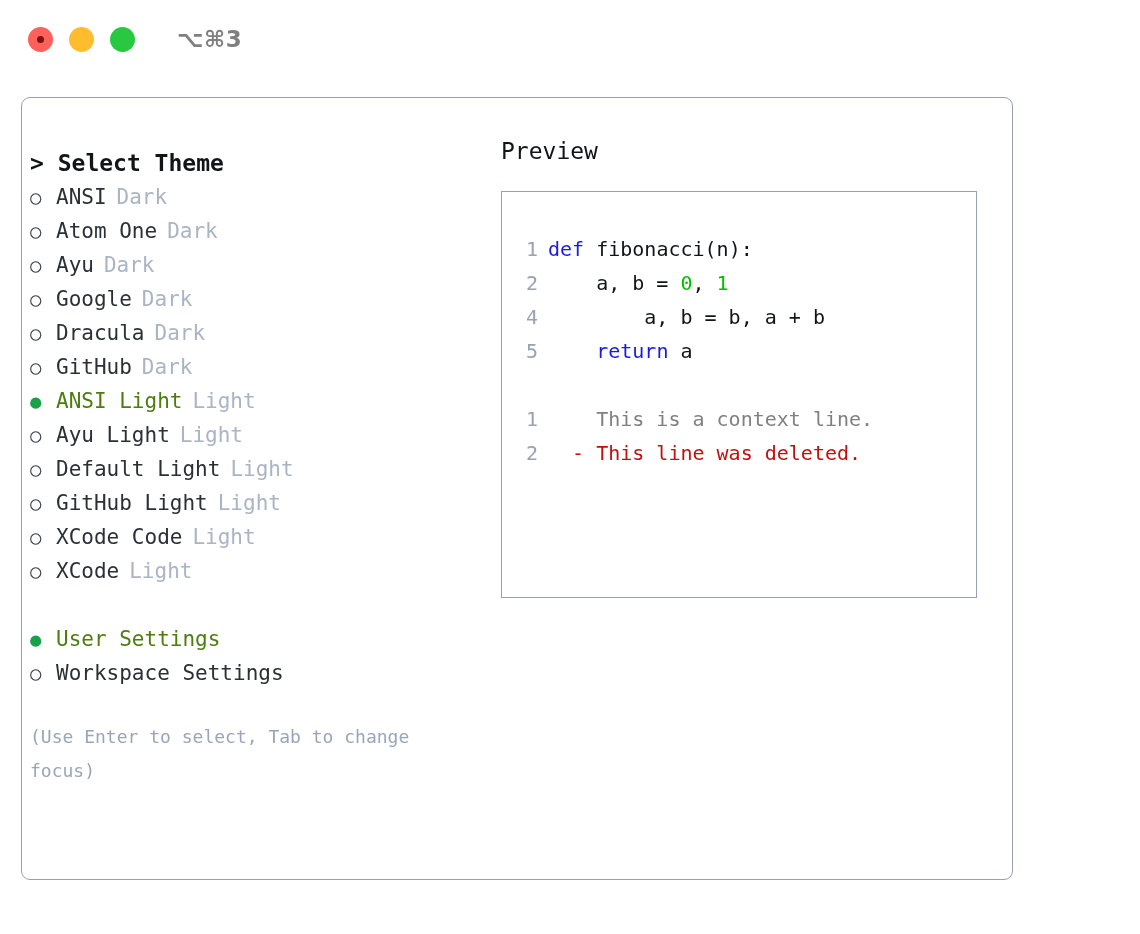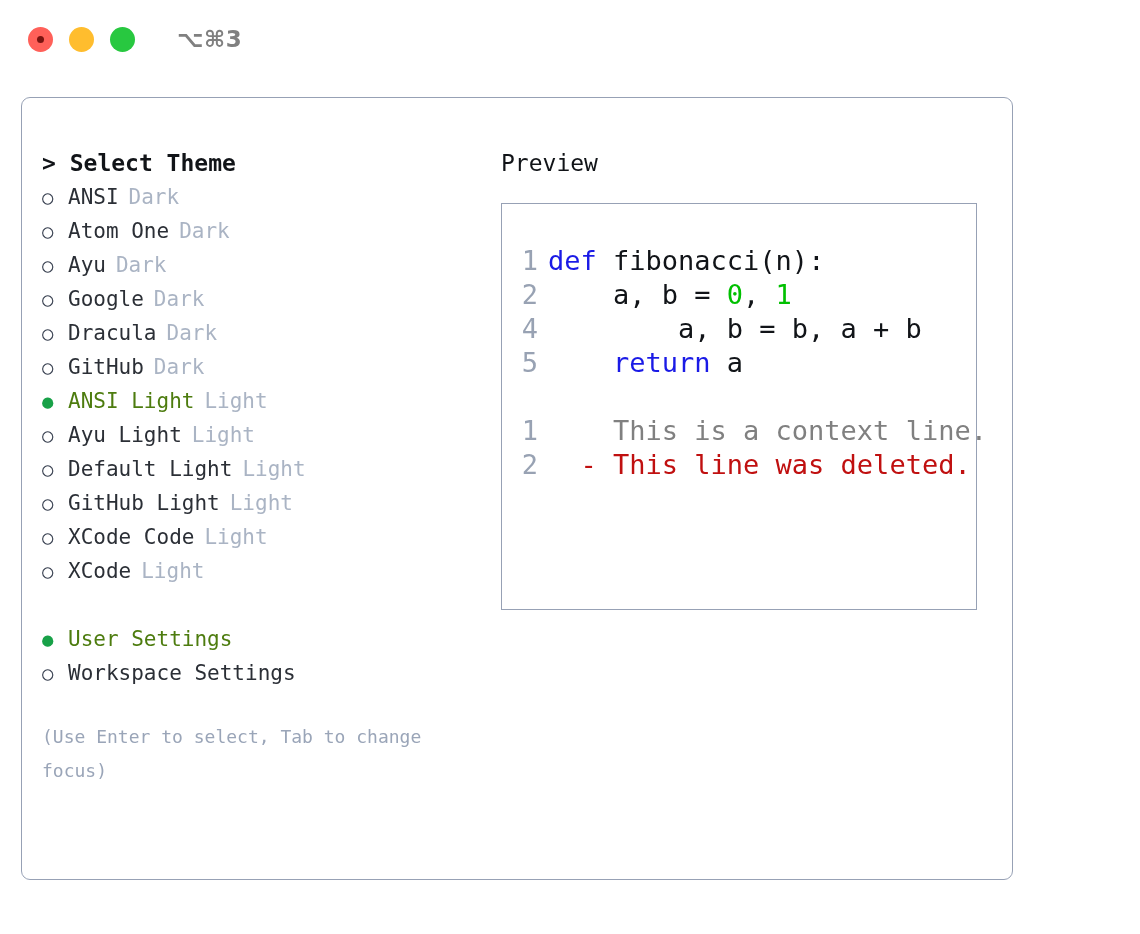--- a/index.html
+++ b/index.html
@@ -79,21 +79,21 @@
   .columns {
     position: absolute;
     left: 0; top: 0;
     width: 100%;
     height: 100%;
   }
 
   
   .left-col {
     position: absolute;
-    left: 20px;
+    left: 8px;
     top: 48px;
     width: 440px;
   }
   .section-title {
     font-size: 23px;
     font-weight: bold;
     color: #111418;
     line-height: 34px;
     white-space: pre;
   }
@@ -131,40 +131,40 @@
     font-size: 18px;
     color: #9aa5b8;
     line-height: 34px;
     width: 400px;
   }
 
   
   .right-col {
     position: absolute;
     left: 479px;
-    top: 48px;
+    top: 36px;
     width: 490px;
   }
   .preview-title {
     font-size: 23px;
     color: #111418;
     line-height: 34px;
     font-weight: normal;
   }
   .preview-box {
     margin-top: 23px;
     width: 476px;
     height: 407px;
     border: 1.5px solid #97a1b5;
     box-sizing: border-box;
     background: #ffffff;
     padding: 40px 0 0 14px;
   }
   .code-line {
-    font-size: 27px;
+    font-size: 20px;
     line-height: 34px;
     white-space: pre;
   }
   .ln {
     color: #98a2b3;
     display: inline-block;
     width: 22px;
     text-align: right;
     margin-right: 10px;
   }

